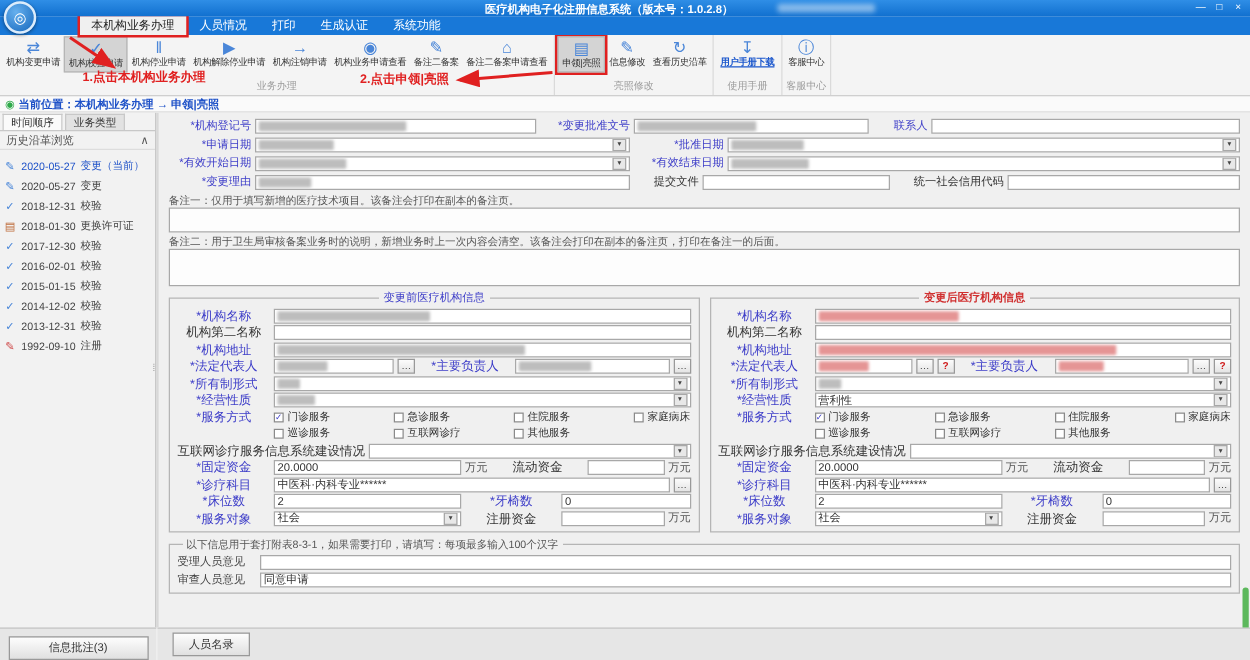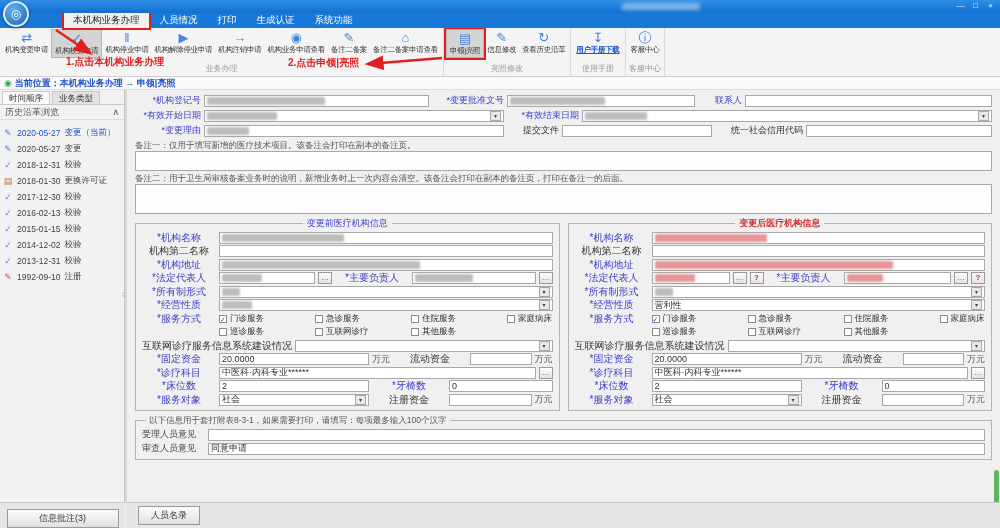--- a/index.html
+++ b/index.html
@@ -107,20 +107,21 @@
     color:#333; white-space:nowrap; }
   .green-thumb { position:absolute; right:1px; top:380px; width:5px; height:44px; background:#5cb85c;
     border-radius:3px; z-index:8; }
   .splitter { position:absolute; left:125px; top:90px; width:2px; height:412px; background:#d8d8d8; z-index:2; }
   .splitter-dots { position:absolute; left:122px; top:290px; color:#999; font-size:8px; z-index:3; letter-spacing:-1px; }
 </style>
 </head>
 <body>
 
 <div class="titlebar">
+  <span class="title-text">医疗机构电子化注册信息系统（版本号：1.0.2.8）</span>
   <span class="title-blur"></span>
   <span class="win-controls" id="win-controls">
       <span class="win-btn">—</span>
       <span class="win-btn">□</span>
       <span class="win-btn">×</span>
     </span>
 </div>
 
 <div class="menubar">
   <span id="menu-items" style="display:flex;gap:2px;margin-left:28px;">
@@ -288,21 +289,21 @@
         <span class="hi-text">2018-01-30</span>
         <span class="hi-text">更换许可证</span>
       </div>
       <div class="history-item">
         <span class="hi-icon" style="color: rgb(74, 134, 216);">✓</span>
         <span class="hi-text">2017-12-30</span>
         <span class="hi-text">校验</span>
       </div>
       <div class="history-item">
         <span class="hi-icon" style="color: rgb(74, 134, 216);">✓</span>
-        <span class="hi-text">2016-02-13</span>
+        <span class="hi-text">2016-02-01</span>
         <span class="hi-text">校验</span>
       </div>
       <div class="history-item">
         <span class="hi-icon" style="color: rgb(74, 134, 216);">✓</span>
         <span class="hi-text">2015-01-15</span>
         <span class="hi-text">校验</span>
       </div>
       <div class="history-item">
         <span class="hi-icon" style="color: rgb(74, 134, 216);">✓</span>
         <span class="hi-text">2014-12-02</span>
@@ -336,20 +337,32 @@
           <span class="redact" style="width:118px"></span>
         </span>
       <span class="flabel" style="width:72px">*变更批准文号</span>
       <span class="finput" style="width:188px">
           <span class="redact" style="width:95px"></span>
         </span>
       <span class="flabel" style="width:44px">联系人</span>
       <span class="finput" style="flex:1"></span>
     </div>
 
+    <div class="form-row">
+      <span class="flabel" style="width:66px">*申请日期</span>
+      <span class="finput" style="width:300px">
+          <span class="redact" style="width:60px"></span>
+          <span class="combo-arrow">▾</span>
+        </span>
+      <span class="flabel" style="width:72px">*批准日期</span>
+      <span class="finput" style="flex:1">
+          <span class="redact" style="width:58px"></span>
+          <span class="combo-arrow">▾</span>
+        </span>
+    </div>
 
     <div class="form-row">
       <span class="flabel" style="width:66px">*有效开始日期</span>
       <span class="finput" style="width:300px">
           <span class="redact" style="width:70px"></span>
           <span class="combo-arrow">▾</span>
         </span>
       <span class="flabel" style="width:72px">*有效结束日期</span>
       <span class="finput" style="flex:1">
           <span class="redact" style="width:62px"></span>

